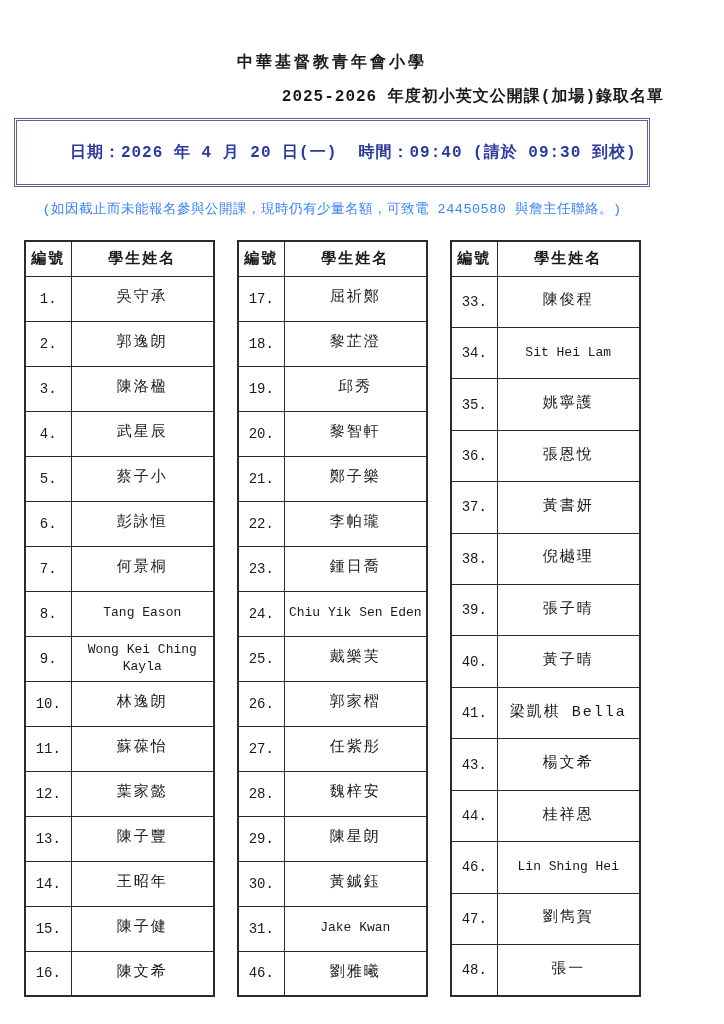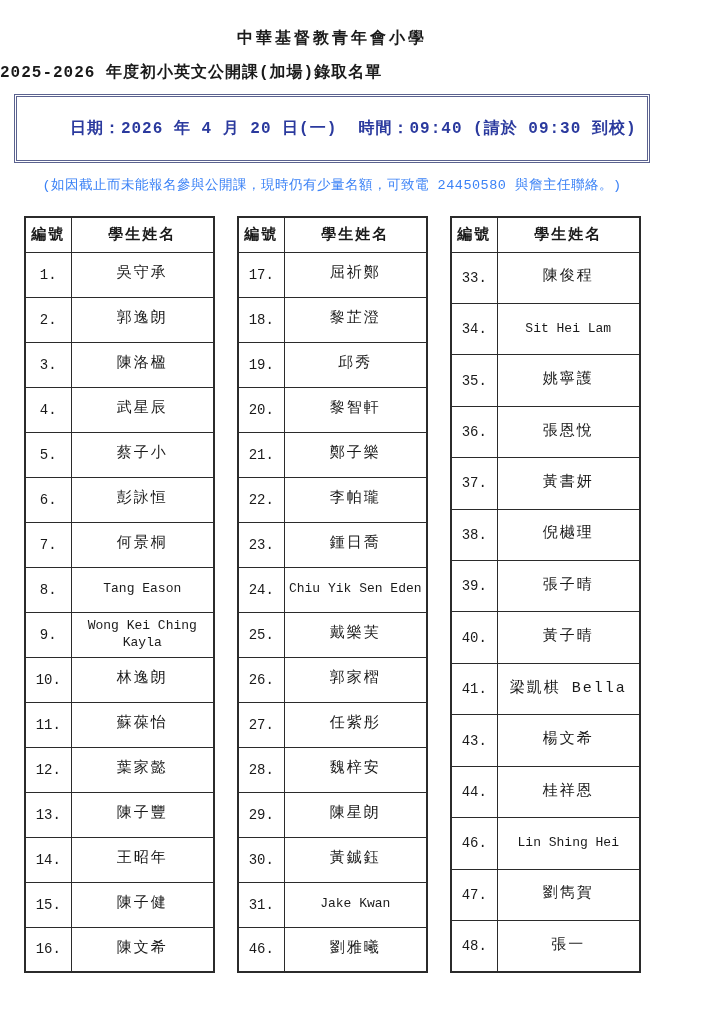--- a/index.html
+++ b/index.html
@@ -6,35 +6,35 @@
     margin: 0;
     padding: 0;
     background: #ffffff;
   }
   .page {
     position: relative;
     width: 664px;
     height: 1024px;
     background: #ffffff;
     box-sizing: border-box;
-    padding-top: 28px;
+    padding-top: 52px;
     font-family: "Liberation Mono", "DejaVu Serif", serif;
     color: #1a1a1a;
     overflow: hidden;
   }
   .school-name {
     margin: 0 0 13px 0;
     text-align: center;
     font-size: 16px;
     font-weight: 700;
     letter-spacing: 3px;
   }
   .list-title {
-    margin: 0 16px 11px 0;
-    text-align: left;
+    margin: 0 0 11px 0;
+    text-align: right;
     font-size: 16px;
     font-weight: 700;
     letter-spacing: 1px;
   }
   .date-box {
     display: block;
     width: fit-content;
     margin: 0 auto 13px auto;
     padding: 3px 10px;
     border: 3px double #5b628f;

